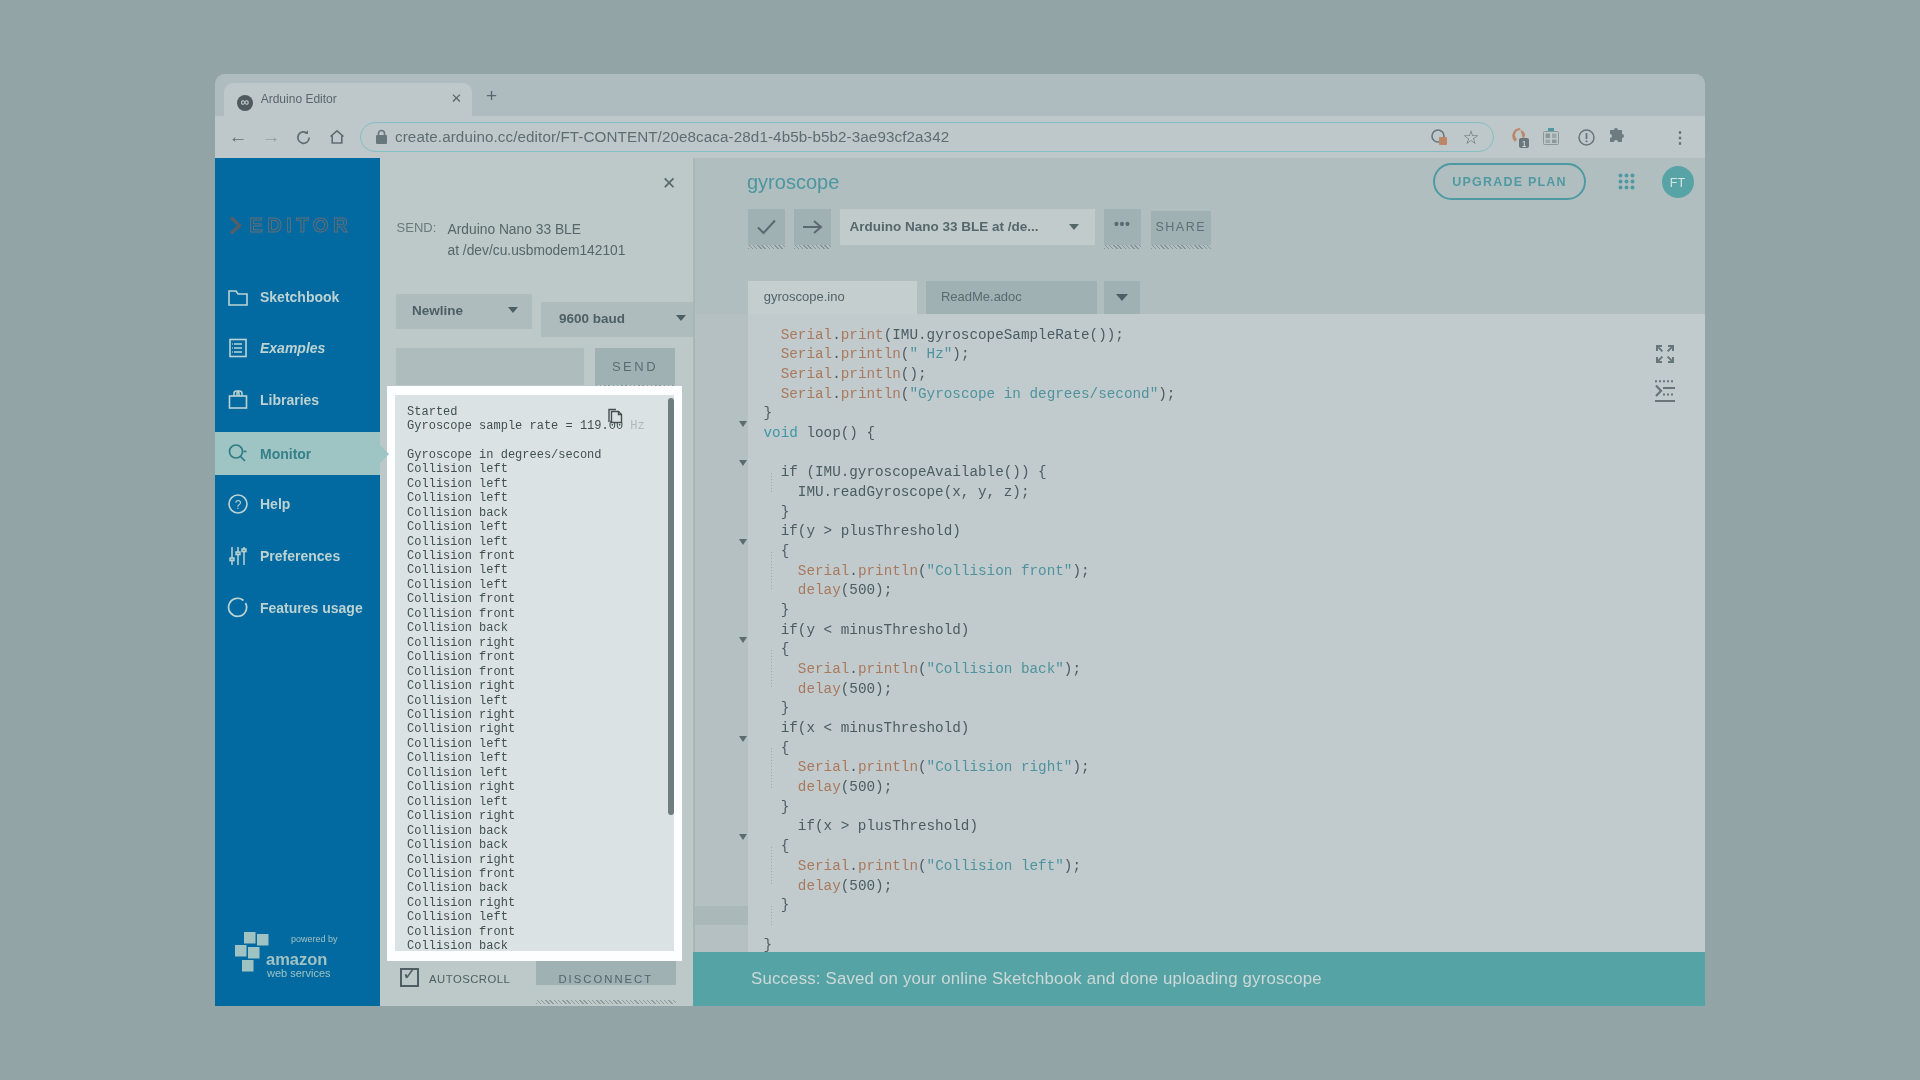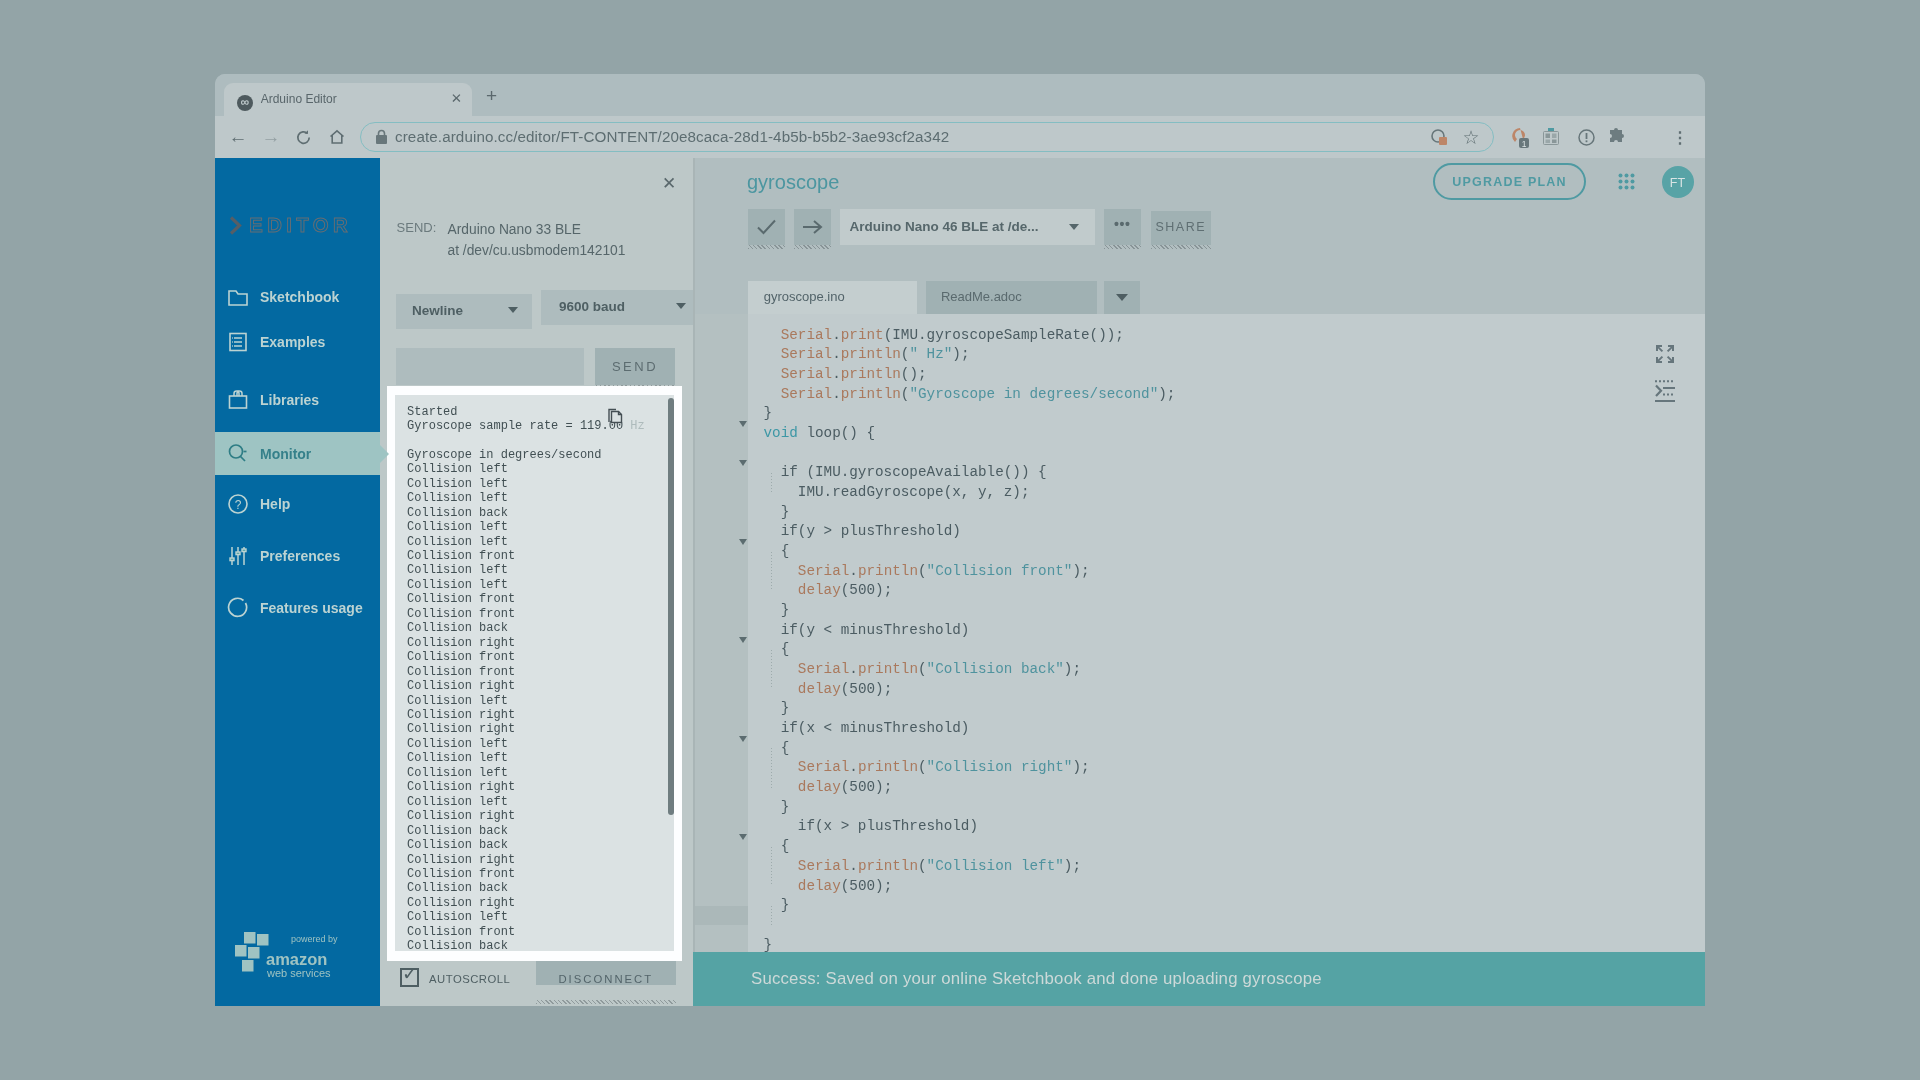--- a/index.html
+++ b/index.html
@@ -115,21 +115,21 @@
           <path d="M3 5.5l8.5 8-8.5 8" fill="none" stroke="#565e66" stroke-width="3.2"></path>
           <text x="22" y="20" font-size="21" font-weight="700" letter-spacing="4.5" font-family="Liberation Sans" fill="none" stroke="#666d73" stroke-width="1" transform="scale(0.97,1)">EDITOR</text>
         </svg>
       </div>
       <div class="mitem" style="top:118.5px;">
         <svg class="micon" viewBox="0 0 22 22">
             <path d="M2 5h7l2 3h9v11H2z" fill="none" stroke="#bcd3d2" stroke-width="1.6"></path>
           </svg>
         <div class="mlabel">Sketchbook</div>
       </div>
-      <div class="mitem" style="top:164px;">
+      <div class="mitem" style="top:170px;font-style:italic;">
         <svg class="micon" viewBox="0 0 22 22">
             <rect x="3" y="2.5" width="16" height="17" fill="none" stroke="#bcd3d2" stroke-width="1.6"></rect>
             <path d="M7 7h8M7 11h8M7 15h8" stroke="#bcd3d2" stroke-width="1.4"></path>
             <path d="M5.2 7h.8M5.2 11h.8M5.2 15h.8" stroke="#bcd3d2" stroke-width="1.4"></path>
           </svg>
         <div class="mlabel">Examples</div>
       </div>
       <div class="mitem" style="top:221.5px;">
         <svg class="micon" viewBox="0 0 22 22">
             <rect x="2.5" y="7" width="17" height="12" fill="none" stroke="#bcd3d2" stroke-width="1.6"></rect>
@@ -184,21 +184,21 @@
       </div>
     </div>
     <div id="panel">
       <div class="abs" style="left:282px;top:15px;font-size:17px;color:#5a686c;">✕</div>
       <div class="abs" style="left:16.6px;top:62px;font-size:13px;color:#6b7a7d;">SEND:</div>
       <div class="abs" style="left:67.5px;top:61px;font-size:13.8px;color:#56666a;line-height:21px;">Arduino Nano 33 BLE<br>at /dev/cu.usbmodem142101</div>
       <div class="ctrl" style="left:16px;top:136px;width:136px;height:35px;">
         <div class="abs" style="left:16px;top:9px;font-size:13.5px;font-weight:700;color:#4e5f63;">Newline</div>
         <div class="abs" style="right:14px;top:13px;width:0;height:0;border-top:6px solid #4e5f63;border-left:5px solid transparent;border-right:5px solid transparent;"></div>
       </div>
-      <div class="ctrl" style="left:161px;top:132px;width:159px;height:35px;">
+      <div class="ctrl" style="left:161px;top:144px;width:159px;height:35px;">
         <div class="abs" style="left:18px;top:9px;font-size:13.5px;font-weight:700;color:#4e5f63;">9600 baud</div>
         <div class="abs" style="right:14px;top:13px;width:0;height:0;border-top:6px solid #4e5f63;border-left:5px solid transparent;border-right:5px solid transparent;"></div>
       </div>
       <div class="ctrl" style="left:16px;top:190px;width:188px;height:37px;"></div>
       <div class="ctrl" style="left:215px;top:190px;width:80px;height:37px;background:#a0b1b3;">
         <div class="abs" style="left:50%;top:11px;transform:translateX(-50%);font-size:13px;letter-spacing:2.5px;color:#5c6c70;">SEND</div>
       </div>
       <div class="hatch" style="left:215px;top:227px;width:80px;"></div>
       <div id="whitebox">
         <div id="serialinner">
@@ -285,21 +285,21 @@
           </svg>
       </div>
       <div class="hatch" style="left:52.7px;top:87px;width:37px;"></div>
       <div class="abs" style="left:98.6px;top:51px;width:37px;height:36px;background:#a0b1b3;">
         <svg class="abs" style="left:8px;top:9px" width="21" height="18" viewBox="0 0 21 18">
             <path d="M1 9h17M12 3l7 6-7 6" fill="none" stroke="#5a6a6e" stroke-width="2"></path>
           </svg>
       </div>
       <div class="hatch" style="left:98.6px;top:87px;width:37px;"></div>
       <div class="abs" style="left:144.5px;top:51px;width:255px;height:36px;background:#c1cbcc;">
-        <div class="abs" style="left:10px;top:10px;font-size:13.5px;font-weight:700;color:#56676b;">Arduino Nano 46 BLE at /de...</div>
+        <div class="abs" style="left:10px;top:10px;font-size:13.5px;font-weight:700;color:#56676b;">Arduino Nano 33 BLE at /de...</div>
         <div class="abs" style="right:16px;top:15px;width:0;height:0;border-top:6px solid #56676b;border-left:5px solid transparent;border-right:5px solid transparent;"></div>
       </div>
       <div class="abs" style="left:408.7px;top:51px;width:37px;height:36px;background:#a0b1b3;">
         <div class="abs" style="left:50%;top:7px;transform:translateX(-50%);font-size:14px;font-weight:700;letter-spacing:0.5px;color:#5a6a6e;">•••</div>
       </div>
       <div class="hatch" style="left:408.7px;top:87px;width:37px;"></div>
       <div class="abs" style="left:455.9px;top:53px;width:59.7px;height:34px;background:#a0b1b3;">
         <div class="abs" style="left:50%;top:9px;transform:translateX(-50%);font-size:12.5px;letter-spacing:1.5px;color:#5f6f73;">SHARE</div>
       </div>
       <div class="hatch" style="left:455.9px;top:87px;width:59.7px;"></div>

